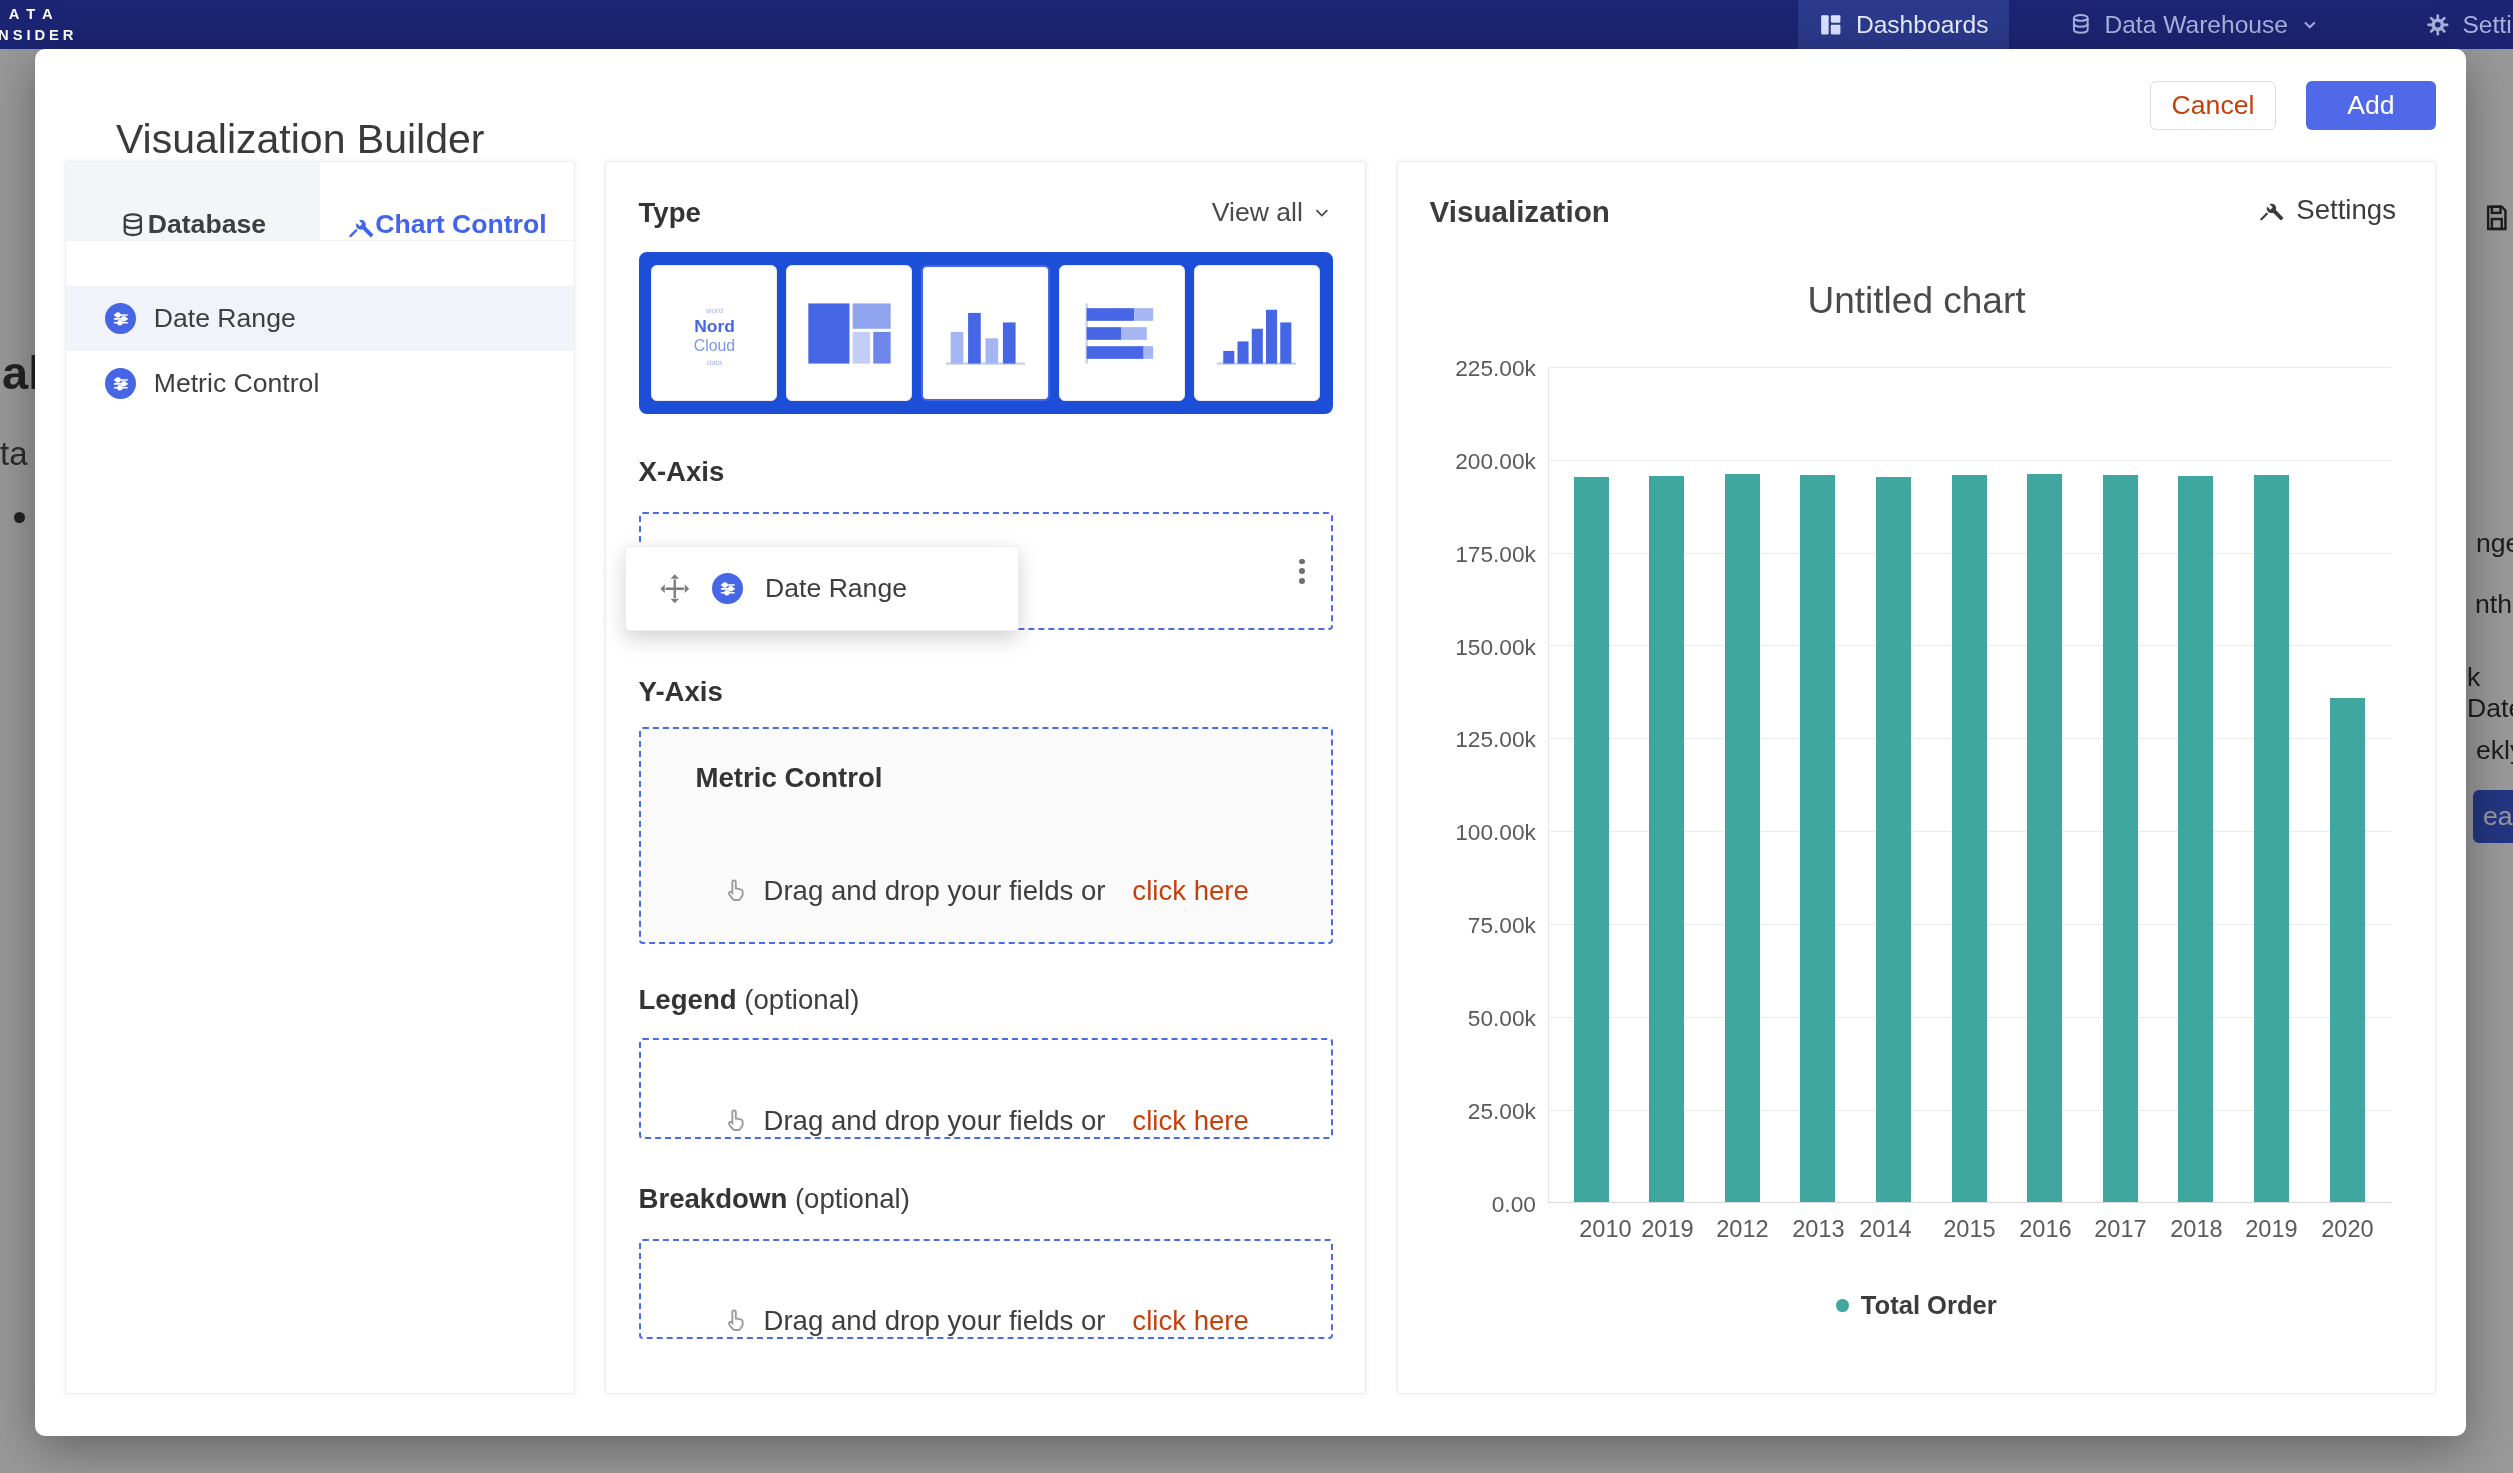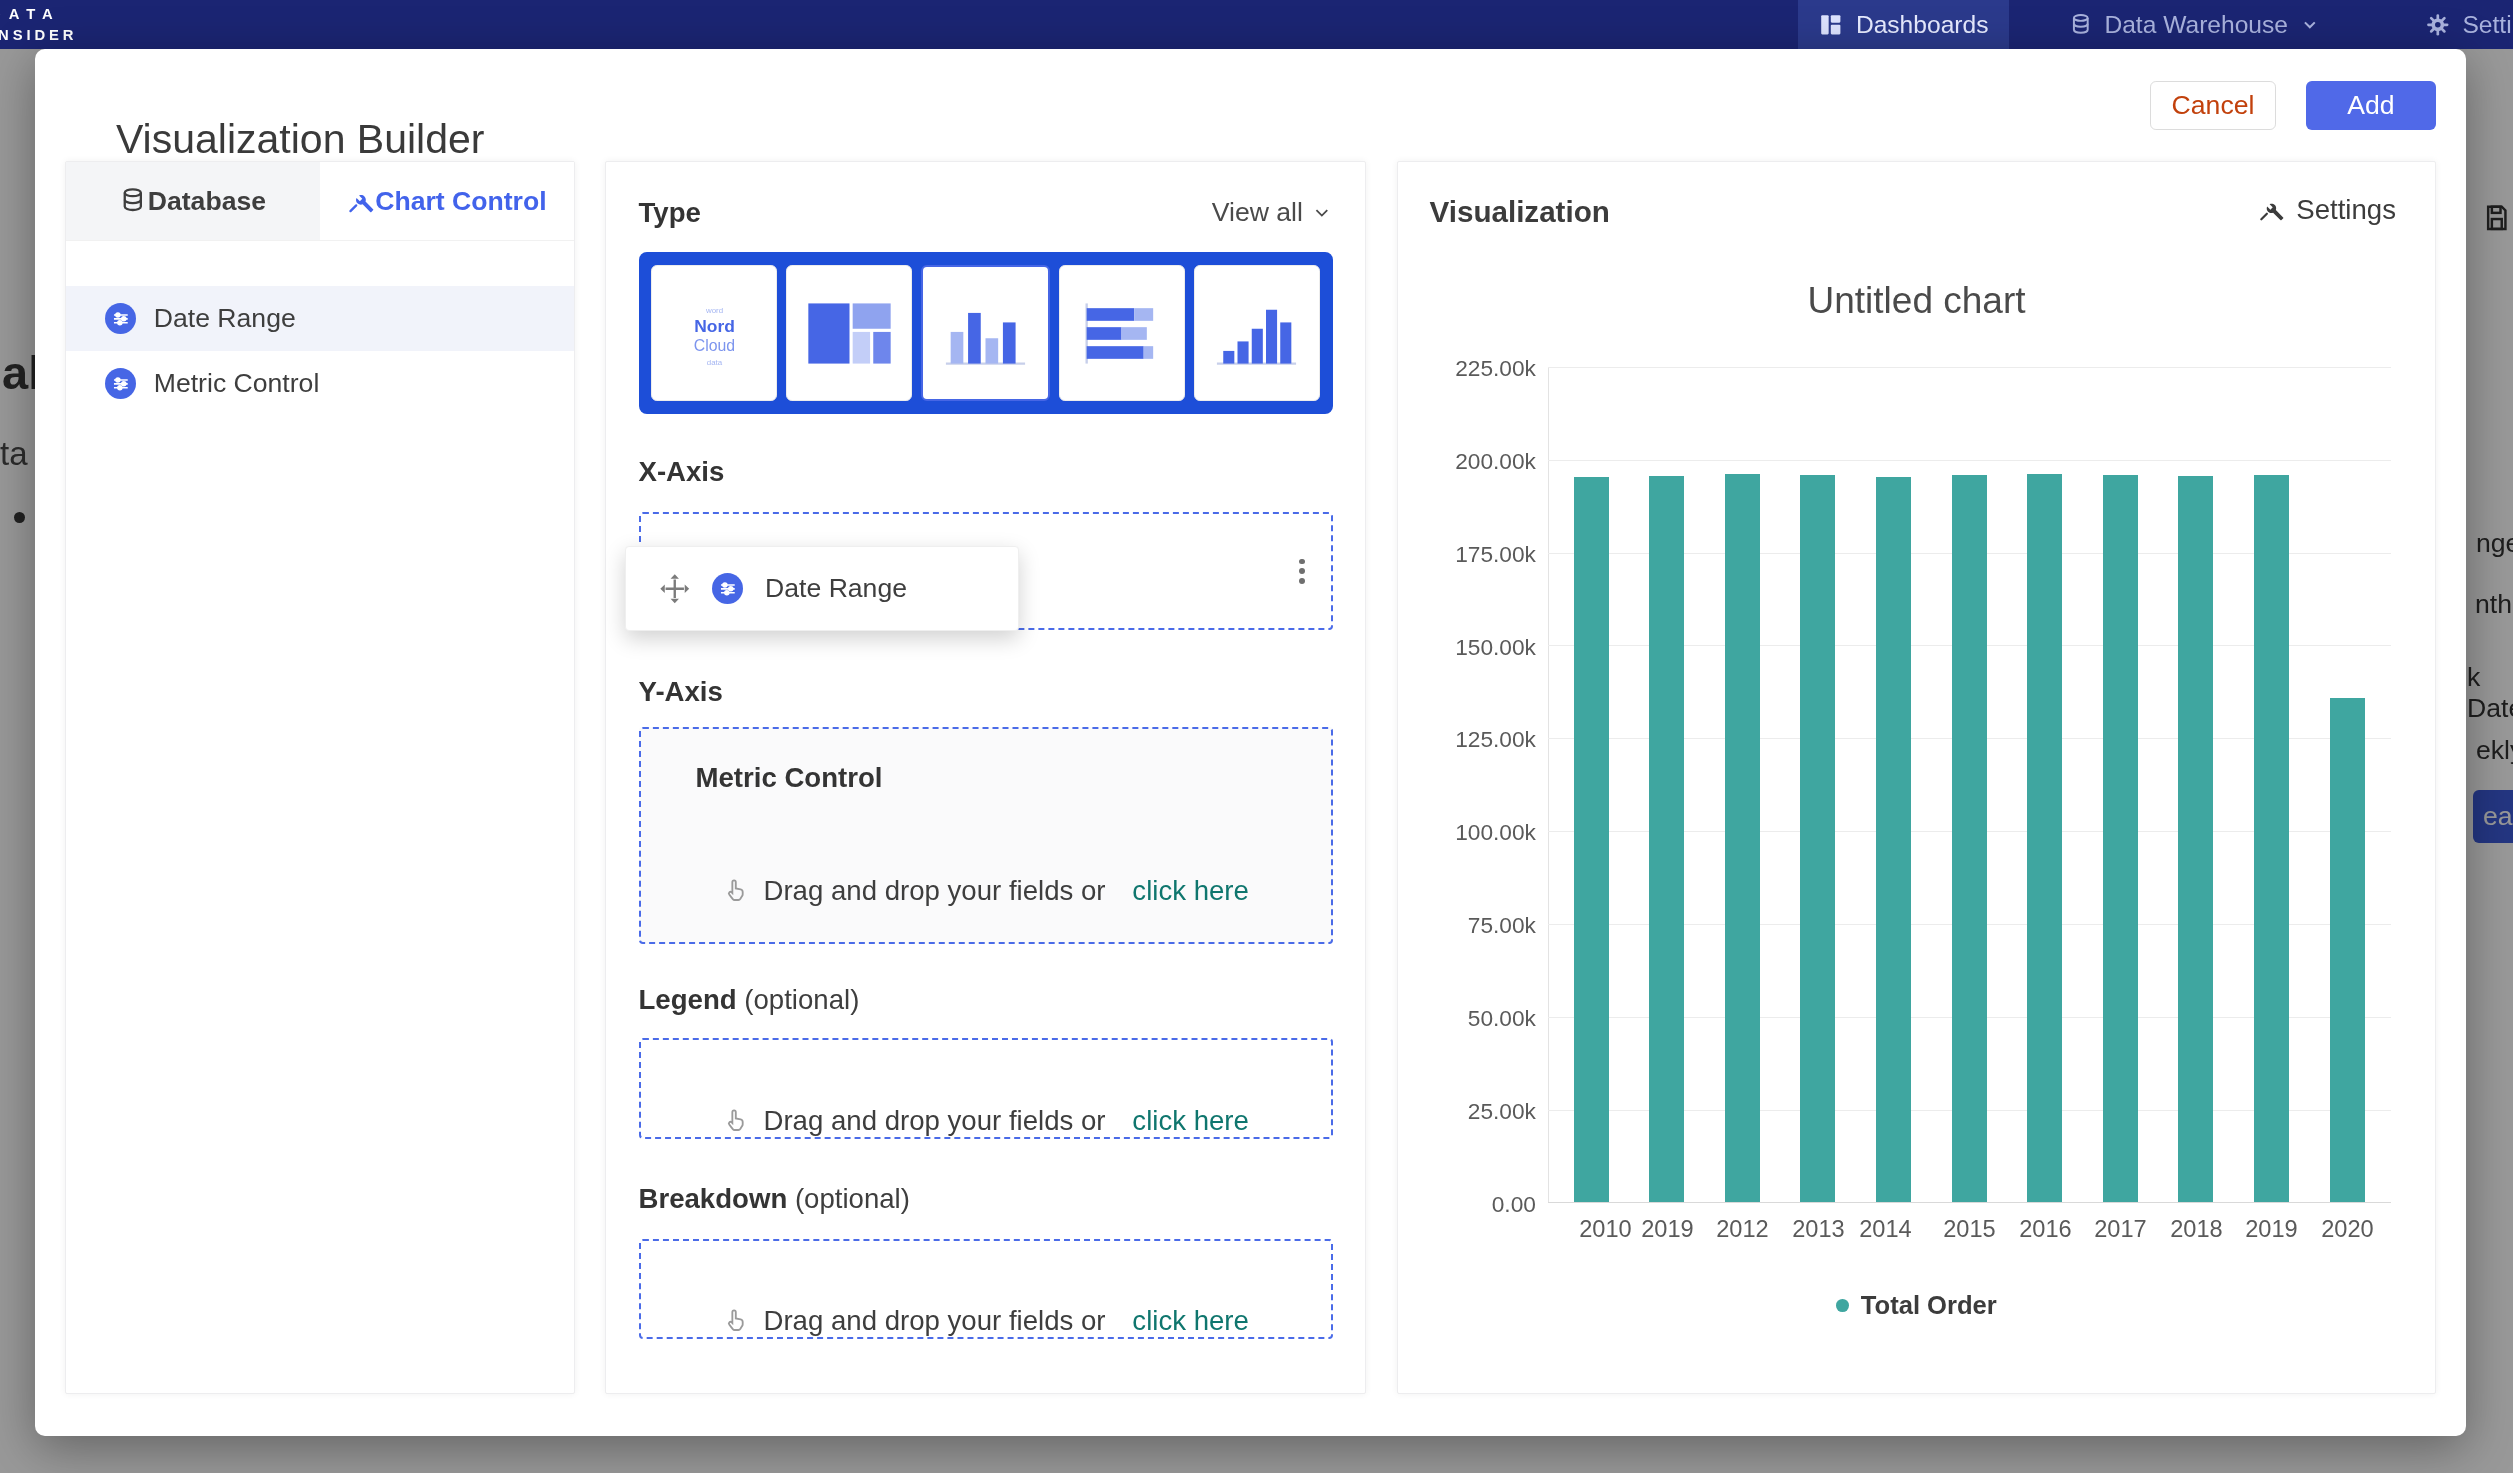--- a/index.html
+++ b/index.html
@@ -37,21 +37,21 @@
   .m-title{position:absolute;left:81px;top:47px;font-size:41px;font-weight:500;color:#3A3A3A;margin-top:20px;}
   .btn{position:absolute;top:31.5px;height:49px;border-radius:5.9px;font-size:26.6px;display:flex;align-items:center;justify-content:center;cursor:pointer;box-sizing:border-box;}
   .btn-cancel{left:2115px;width:126px;background:#fff;border:1px solid #DCDCDC;color:#c2410c;}
   .btn-add{left:2271px;width:130px;background:#5069E8;color:#fff;border:none;}
   .card{position:absolute;top:112px;height:1233px;background:#fff;border:1px solid #EDEDEF;box-shadow:0 0 7.9px rgba(0,0,0,.06);box-sizing:border-box;border-radius:2px;}
   .card-left{left:29.6px;width:510px;}
   .card-mid{left:570px;width:761px;padding:0 32.5px;}
   .card-right{left:1362px;width:1039px;}
   
   .tabs{display:flex;height:78px;border-bottom:1px solid #F1F1F1;}
-  .tab{flex:1;display:flex;align-items:center;justify-content:center;gap:1px;font-size:26.6px;font-weight:bold;cursor:pointer;}
+  .tab{flex:1;display:flex;align-items:flex-end;justify-content:center;gap:1px;font-size:26.6px;font-weight:bold;cursor:pointer;}
   .tab-database{background:#F4F5F7;color:#3E3E3E;}
   .tab-chart-control{background:#fff;color:#4263EB;}
   .field-list{margin-top:45px;}
   .field-row{height:65px;display:flex;align-items:center;gap:17.7px;padding-left:39px;font-size:26.6px;color:#3E3E3E;cursor:pointer;}
   .field-row.selected{background:#F1F3FA;}
   .blue-circle{width:31.5px;height:31.5px;border-radius:50%;background:#4666E5;display:flex;align-items:center;justify-content:center;flex:0 0 31.5px;}
   
   .type-row{margin-top:35px;display:flex;align-items:center;justify-content:space-between;height:31.5px;}
   .sec-label{font-size:27.6px;font-weight:bold;color:#343434;line-height:29.6px;}
   .optional{font-weight:400;color:#3E3E3E;}
@@ -66,21 +66,21 @@
   .spacer{flex:1;}
   .drag-dots{display:grid;grid-template-columns:repeat(2,5.9px);grid-gap:4.9px;}
   .drag-dots span{width:5.9px;height:5.9px;border-radius:50%;background:#C4C4C4;}
   .kebab span{display:block;width:5.9px;height:5.9px;border-radius:50%;background:#6F6F6F;margin:3.9px 0;}
   .ghost{position:absolute;left:18.7px;top:384px;width:394px;height:85px;background:#fff;border:1px solid #EFEFEF;border-radius:3.9px;
     box-shadow:0 7.9px 21.7px rgba(0,0,0,.18);display:flex;align-items:center;gap:21.7px;padding-left:33px;box-sizing:border-box;z-index:6;font-size:26.6px;color:#3E3E3E;}
   .y-label{margin-top:47px;}
   .zone-y{margin-top:19.7px;height:217px;background:#FAFAFB;display:flex;flex-direction:column;padding:33px 0 35px;}
   .zone-y-title{margin-left:55px;font-size:27.6px;font-weight:bold;color:#343434;}
   .drop-row{margin-top:auto;display:flex;align-items:center;justify-content:center;gap:13.8px;font-size:27.6px;color:#3E3E3E;}
-  .drop-link{color:#0f766e;cursor:pointer;margin-left:13px;}
+  .drop-link{color:#c2410c;cursor:pointer;margin-left:13px;}
   .legend-label{margin-top:41px;}
   .zone-drop{margin-top:23.6px;height:101px;display:flex;align-items:center;justify-content:center;}
   .breakdown-label{margin-top:45px;}
   .zone-breakdown{height:100px;margin-top:25.6px;}
   
   .viz-title{position:absolute;left:31.5px;top:33px;font-size:29.6px;font-weight:bold;color:#3C3C3C;}
   .viz-settings{position:absolute;right:39px;top:31.5px;display:flex;align-items:center;gap:11.8px;font-size:27.6px;color:#3C3C3C;cursor:pointer;}
   .chart-title{position:absolute;left:0;top:118px;width:100%;text-align:center;font-size:37px;font-weight:500;color:#4A4A4A;}
   .plot{position:absolute;left:150px;top:205px;width:843px;height:835px;}
   .ylabels{position:absolute;left:9.9px;top:205px;width:128px;height:835px;}

